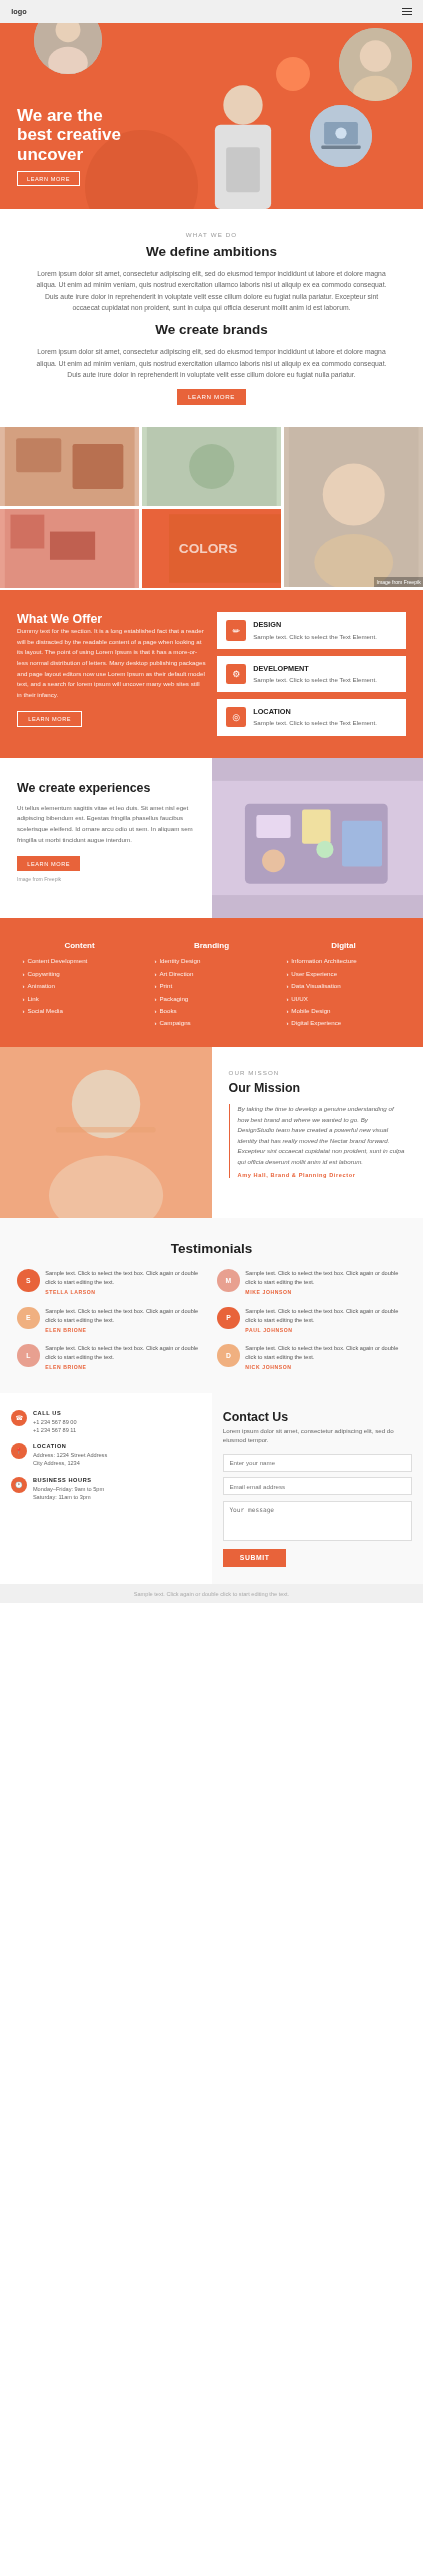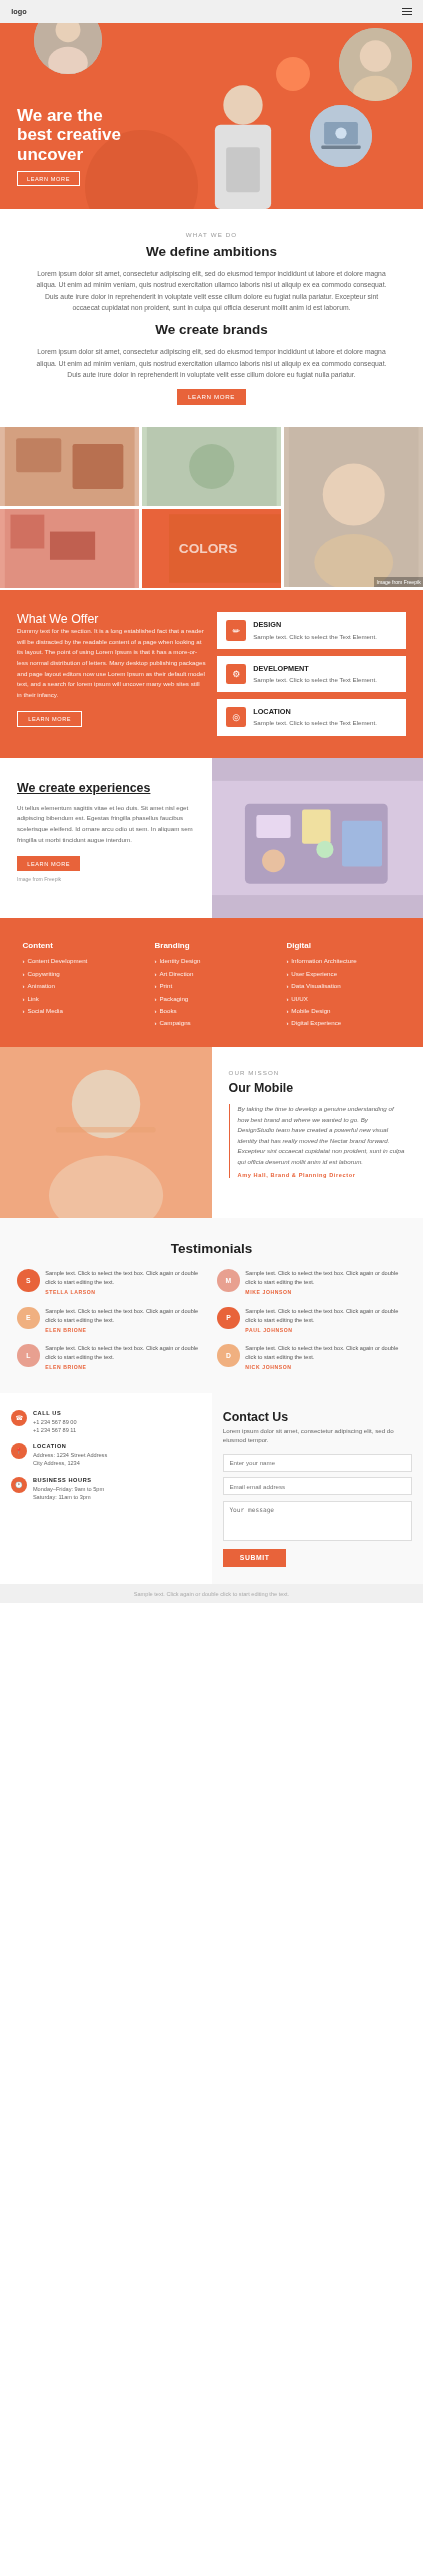--- a/index.html
+++ b/index.html
@@ -31,42 +31,42 @@
     
     .gallery { display: grid; grid-template-columns: 1fr 1fr 1fr; gap: 2.3px; padding: 0 0 2.3px 0; }
     .gallery-item { background: #ccc; height: 79px; overflow: hidden; position: relative; }
     .gallery-item-lg { grid-row: span 2; height: 160px; }
     .gallery-placeholder { width: 100%; height: 100%; background: #bbb; display: flex; align-items: flex-end; justify-content: flex-end; }
     .gallery-caption { font-size: 5.1px; color: #fff; padding: 2.3px; background: rgba(0,0,0,0.3); position: absolute; bottom: 0; right: 0; }
 
     
     .offer-section { background: #e8633a; padding: 22.6px 17px; display: grid; grid-template-columns: 1fr 1fr; gap: 11.3px; }
     .offer-left { color: #fff; }
-    .offer-left-title { font-size: 12.4px; font-weight: 400; }
+    .offer-left-title { font-size: 12.4px; font-weight: 700; }
     .offer-left-text { font-size: 6.2px; line-height: 1.7; margin-bottom: 11.3px; opacity: 0.9; }
     .offer-btn { background: transparent; border: 1.1px solid #fff; color: #fff; padding: 4px 10.2px; font-size: 5.6px; cursor: pointer; letter-spacing: 0.6px; }
     .offer-cards { display: flex; flex-direction: column; gap: 6.8px; }
     .offer-card { background: #fff; padding: 8px 9px; display: flex; align-items: flex-start; gap: 6.8px; }
     .offer-icon { width: 20.3px; height: 20.3px; background: #e8633a; border-radius: 2.3px; flex-shrink: 0; display: flex; align-items: center; justify-content: center; color: #fff; font-size: 9px; }
     .offer-card-title { font-size: 7.3px; font-weight: 700; color: #222; margin-bottom: 2.3px; }
     .offer-card-text { font-size: 6.2px; color: #666; line-height: 1.5; }
 
     
     .experience-section { display: grid; grid-template-columns: 1fr 1fr; min-height: 158px; }
     .experience-left { padding: 22.6px 17px; background: #fff; }
-    .experience-title { font-size: 12.4px; font-weight: 700; color: #222; margin-bottom: 8px; text-decoration: underline; }
+    .experience-title { font-size: 12.4px; font-weight: 700; color: #222; margin-bottom: 8px; }
     .experience-text { font-size: 6.2px; color: #666; line-height: 1.7; margin-bottom: 11.3px; }
     .experience-btn { background: #e8633a; color: #fff; border: none; padding: 4.5px 10.2px; font-size: 5.6px; cursor: pointer; letter-spacing: 0.6px; }
     .experience-caption { font-size: 5.1px; color: #999; margin-top: 4.5px; }
     .experience-right { background: #ccc; position: relative; overflow: hidden; }
 
     
     .years-section { background: #e8633a; padding: 22.6px 22.6px 17px; }
     .years-title { text-align: center; font-size: 14.7px; font-weight: 700; color: #fff; margin-bottom: 13.5px; }
-    .years-grid { display: grid; grid-template-columns: 1fr 1fr 1fr; gap: 18px; }
+    .years-grid { display: grid; grid-template-columns: 1fr 1fr 1fr; gap: 18px; text-align: center; }
     .years-col-title { font-size: 8px; font-weight: 700; color: #fff; margin-bottom: 5.6px; }
     .years-list { list-style: none; }
     .years-list li { font-size: 6.2px; color: #fff; opacity: 0.9; line-height: 2; display: flex; align-items: center; gap: 2.8px; }
     .years-list li::before { content: '›'; color: #fff; font-weight: 700; }
 
     
     .mission-section { display: grid; grid-template-columns: 1fr 1fr; min-height: 169px; }
     .mission-left { position: relative; overflow: hidden; }
     .mission-right { padding: 22.6px 17px; background: #fff; }
     .mission-label { font-size: 6.2px; letter-spacing: 1.1px; color: #999; text-transform: uppercase; margin-bottom: 4.5px; }
@@ -312,21 +312,21 @@
   <div class="mission-left">
     <svg width="100%" height="100%" viewBox="0 0 375 300" preserveAspectRatio="xMidYMid slice">
       <rect width="375" height="300" fill="#f0a880"></rect>
       <circle cx="188" cy="100" r="60" fill="#e8d0b8"></circle>
       <ellipse cx="188" cy="260" rx="100" ry="70" fill="#f0c0a0"></ellipse>
       <rect x="100" y="140" width="175" height="10" rx="5" fill="#e8a070" opacity="0.5"></rect>
     </svg>
   </div>
   <div class="mission-right">
     <p class="mission-label">Our Misson</p>
-    <h2 class="mission-title">Our Mobile</h2>
+    <h2 class="mission-title">Our Mission</h2>
     <div class="mission-quote">
       <p class="mission-quote-text">By taking the time to develop a genuine understanding of how best brand and where we wanted to go. By DesignStudio team have created a powerful new visual identity that has really moved the Nectar brand forward. Excepteur sint occaecat cupidatat non proident, sunt in culpa qui officia deserunt mollit anim id est laborum.</p>
       <p class="mission-quote-author">Amy Hall, Brand &amp; Planning Director</p>
     </div>
   </div>
 </section>
 
 <section class="testimonials-section">
   <h2 class="testimonials-title">Testimonials</h2>
   <div class="testimonials-grid">

